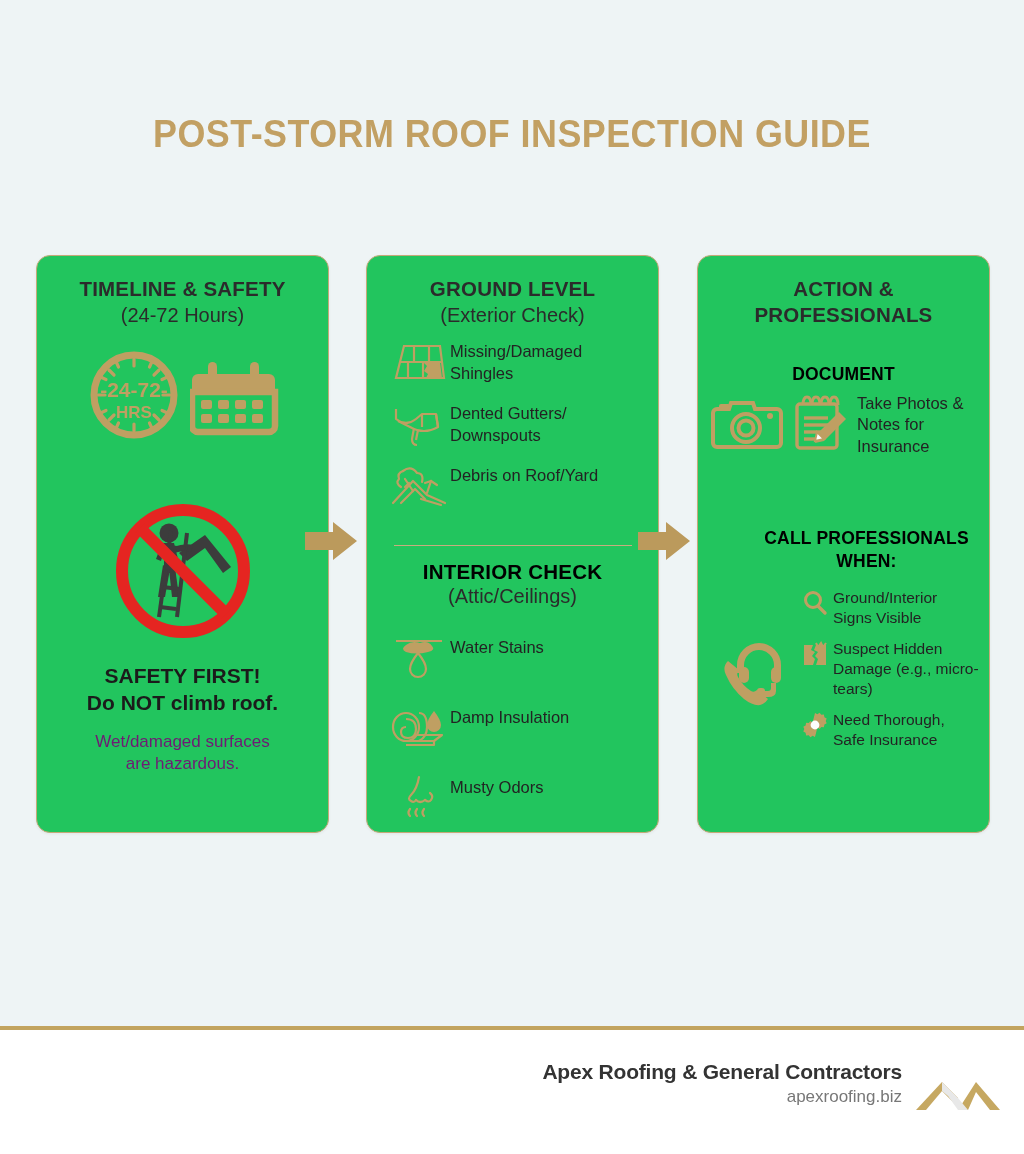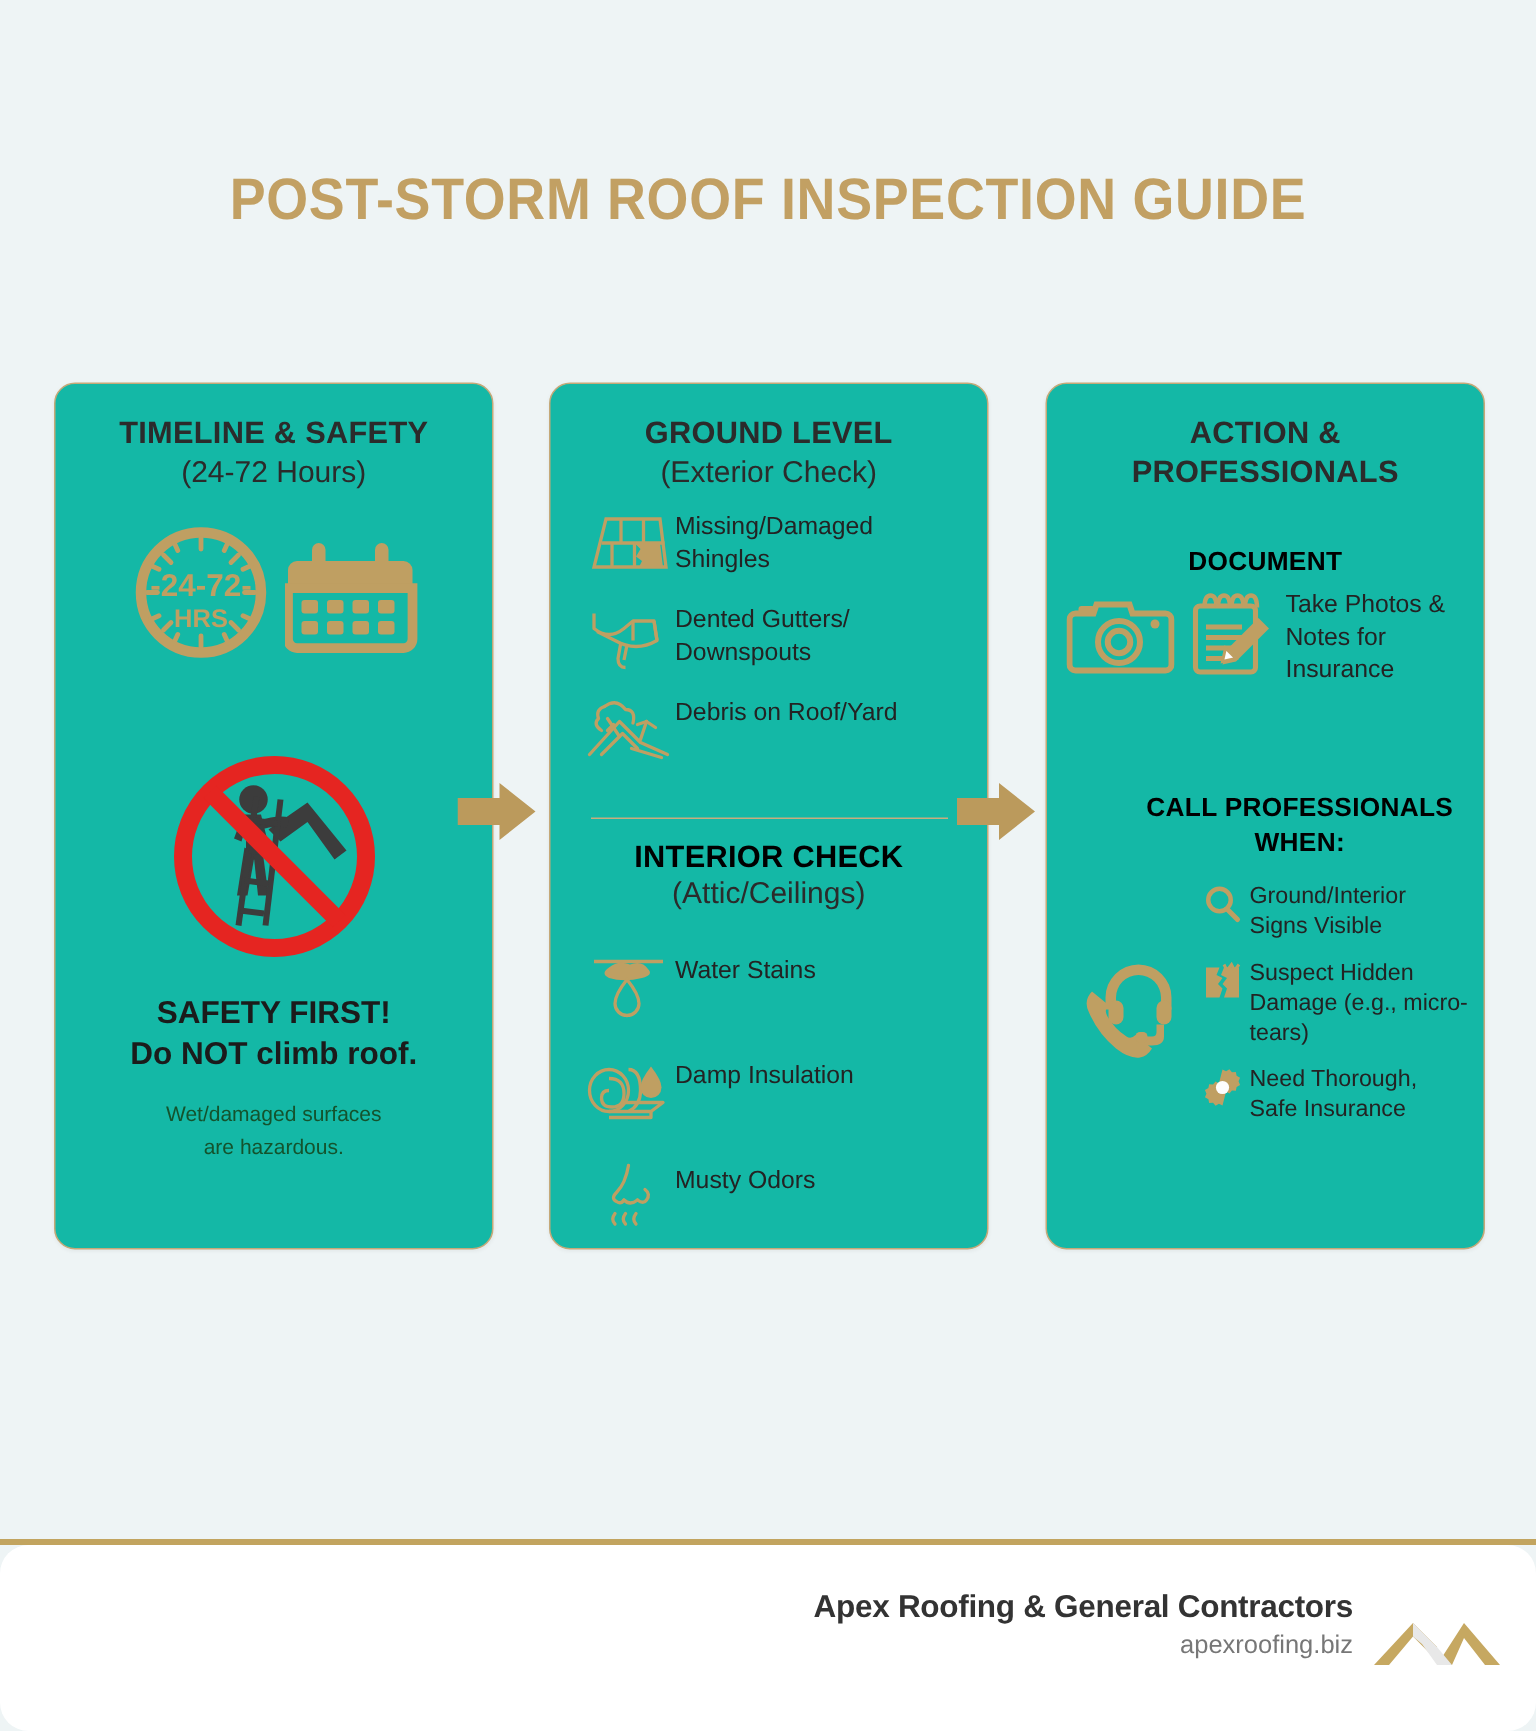--- a/index.html
+++ b/index.html
@@ -21,21 +21,21 @@
     font-size:39px;
     letter-spacing:.5px;
     color:#c2a063;
     transform:scaleX(.92);
     white-space:nowrap;
   }
 
   
   .panel{
     position:absolute;
-    background:#14b8a6;
+    background:#22c55e;
     border:1.6px solid #c5a978;
     border-radius:14px;
     box-sizing:border-box;
     box-shadow:0 1px 3px rgba(0,0,0,.06);
   }
   #panel1{left:36px;top:255px;width:293px;height:578px;}
   #panel2{left:366px;top:255px;width:293px;height:578px;}
   #panel3{left:697px;top:255px;width:293px;height:578px;}
 
   .p-head{
@@ -66,21 +66,21 @@
     display:flex;justify-content:center;align-items:center;gap:4px;
   }
   .nosign{position:absolute;left:0;width:293px;top:495px;text-align:center;}
   .safety{
     position:absolute;left:0;width:293px;top:662px;
     text-align:center;font-weight:bold;color:#1b1b1b;
     font-size:21px;line-height:27px;
   }
   .hazard{
     position:absolute;left:0;width:293px;top:731px;
-    text-align:center;color:#14532d;font-size:14px;line-height:22px;
+    text-align:center;color:#701a75;font-size:17px;line-height:22px;
   }
 
   
   .items{position:absolute;left:22px;width:252px;}
   .item{display:flex;align-items:flex-start;margin-bottom:14px;}
   .item .ico{width:62px;min-width:62px;height:48px;display:flex;align-items:center;justify-content:center;}
   .item .lbl{font-size:16.5px;line-height:21.5px;color:#232323;padding-top:3px;}
 
   .divider{
     position:absolute;left:28px;width:238px;height:1.4px;
@@ -97,21 +97,21 @@
   .call-wrap{position:absolute;left:14px;width:268px;display:flex;align-items:center;}
   .call-wrap .phone{width:86px;min-width:86px;display:flex;justify-content:center;}
   .call-list{flex:1;}
   .call-item{display:flex;align-items:flex-start;margin-bottom:11px;}
   .call-item .ico{width:36px;min-width:36px;display:flex;justify-content:center;padding-top:2px;}
   .call-item .lbl{font-size:15.5px;line-height:20px;color:#232323;}
 
   
   .rule{position:absolute;left:0;top:1026px;width:1024px;height:4px;background:#c2a45f;}
   .footer{
-    position:absolute;left:0;top:1030px;width:1024px;height:124px;background:#ffffff;border-radius:19px;
+    position:absolute;left:0;top:1030px;width:1024px;height:124px;background:#ffffff;
   }
   .f-inner{
     position:absolute;right:122px;top:30px;text-align:right;
   }
   .f-name{font-size:21px;font-weight:bold;color:#333;letter-spacing:-.2px;}
   .f-site{font-size:17px;color:#777;margin-top:3px;}
   .f-logo{position:absolute;right:22px;top:40px;}
 </style>
 </head>
 <body>

